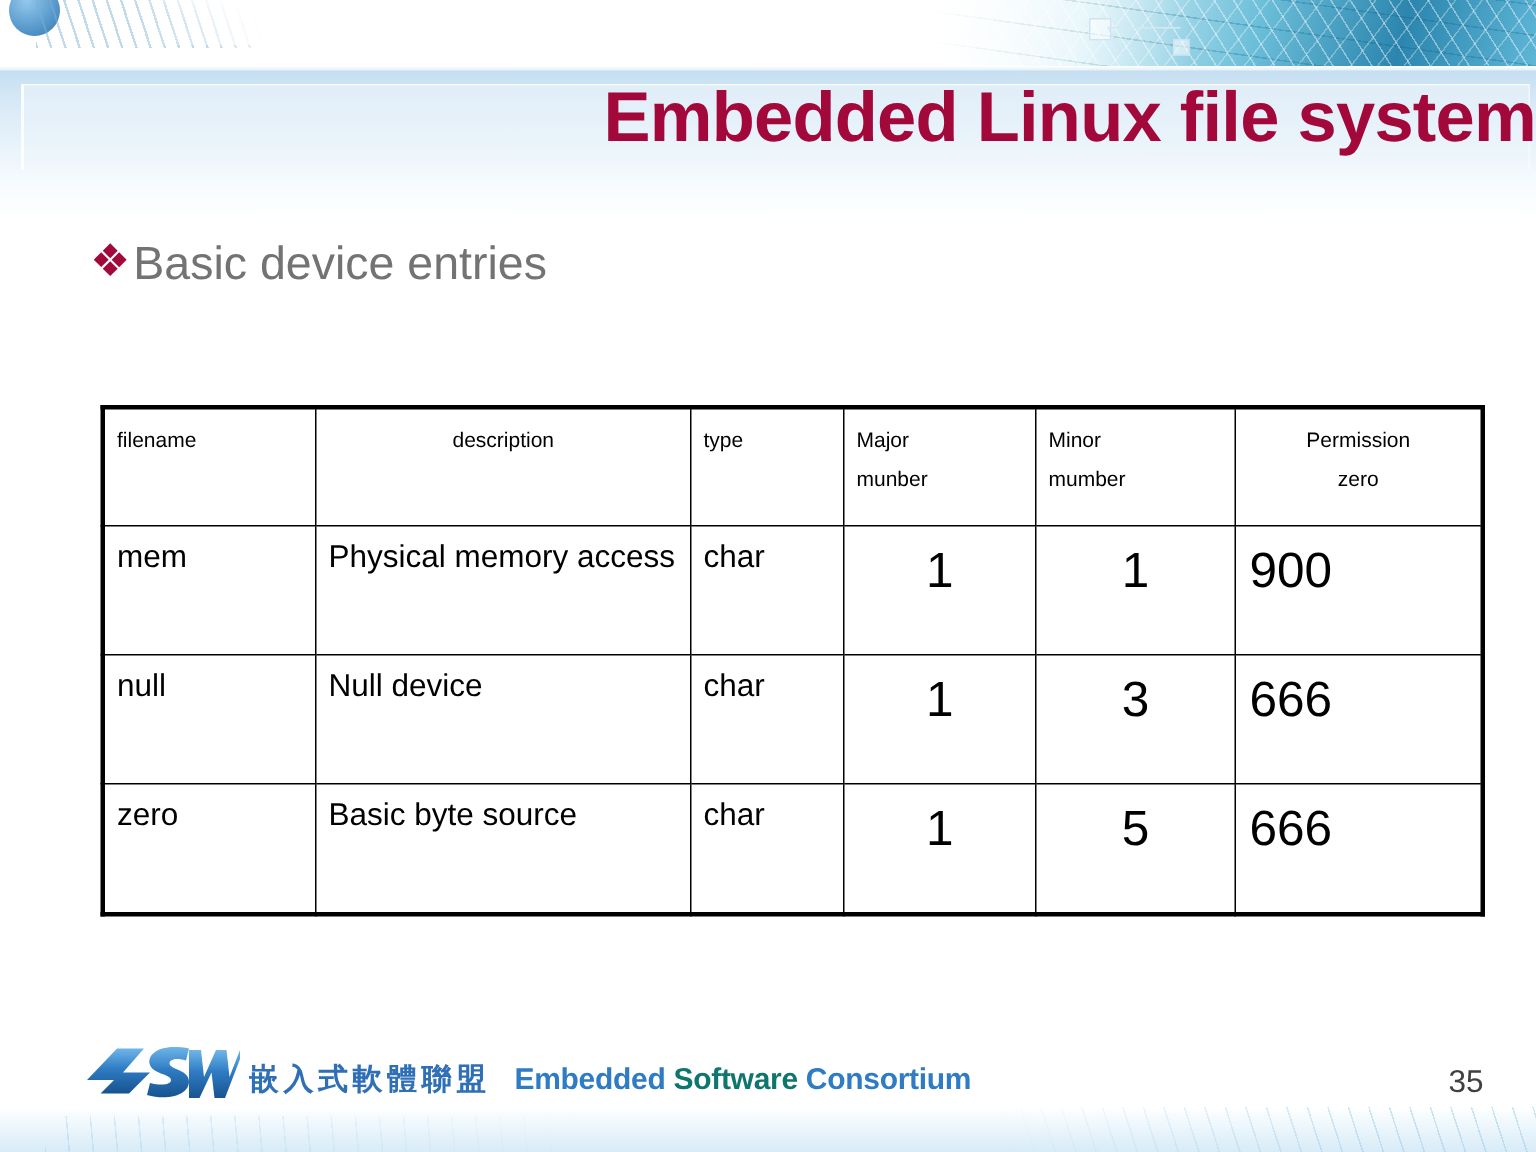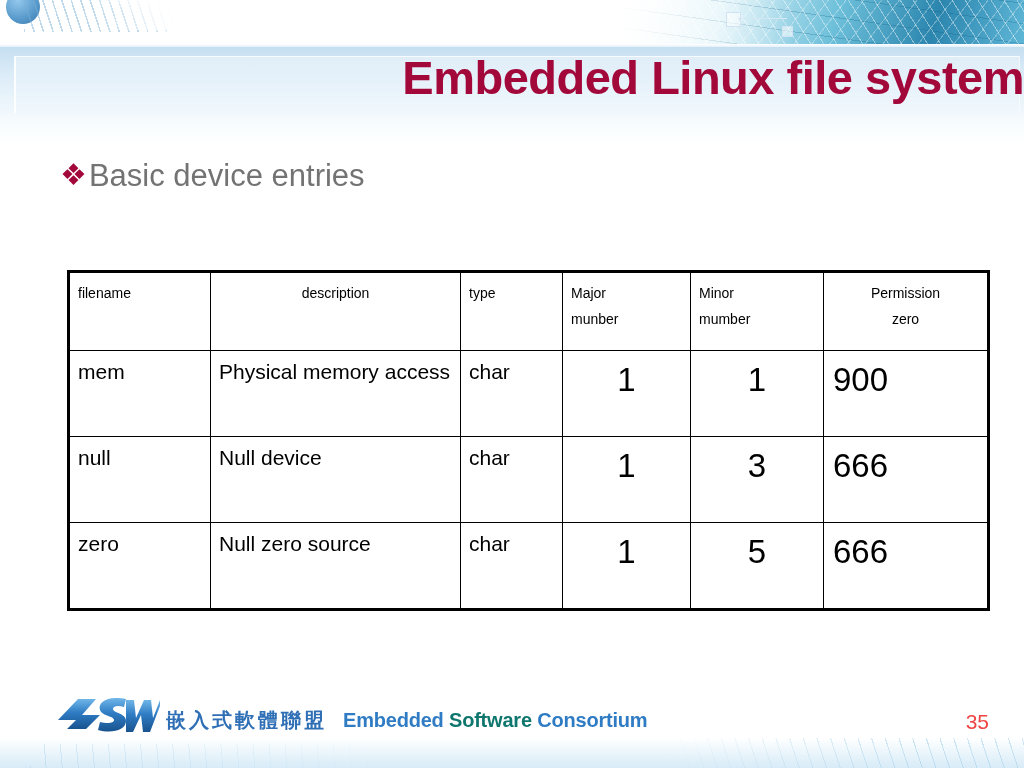--- a/index.html
+++ b/index.html
@@ -281,21 +281,21 @@
     white-space: nowrap;
   }
   .logo-en .blue { color: #2f7cc4; text-align: right; }
   .logo-en .gold { color: #0f766e; }
 
   .page-number {
     position: absolute;
     right: 35px;
     top: 710px;
     font-size: 21px;
-    color: #ef4444;
+    color: #404040;
   }
 </style>
 </head>
 <body>
 
 <div class="slide">
 
   <div class="header">
 
     <div class="header-artwork">
@@ -371,21 +371,21 @@
       <tr>
         <td>null</td>
         <td>Null device</td>
         <td>char</td>
         <td class="num">1</td>
         <td class="num">3</td>
         <td class="perm">666</td>
       </tr>
       <tr>
         <td>zero</td>
-        <td>Null zero source</td>
+        <td>Basic byte source</td>
         <td>char</td>
         <td class="num">1</td>
         <td class="num">5</td>
         <td class="perm">666</td>
       </tr>
     </tbody>
   </table>
 
   <div class="footer-band">
     <div class="swoosh"></div>

